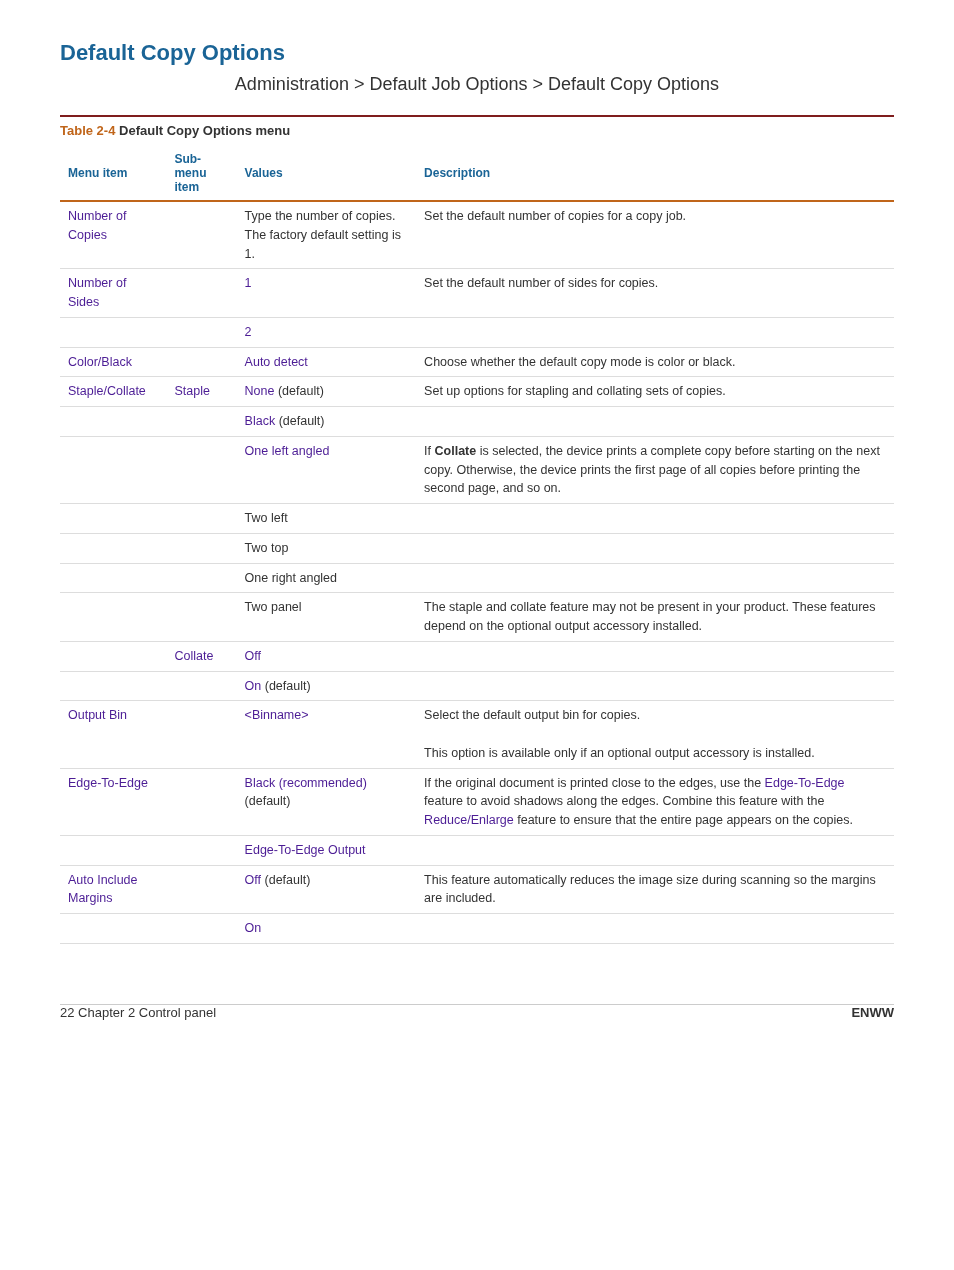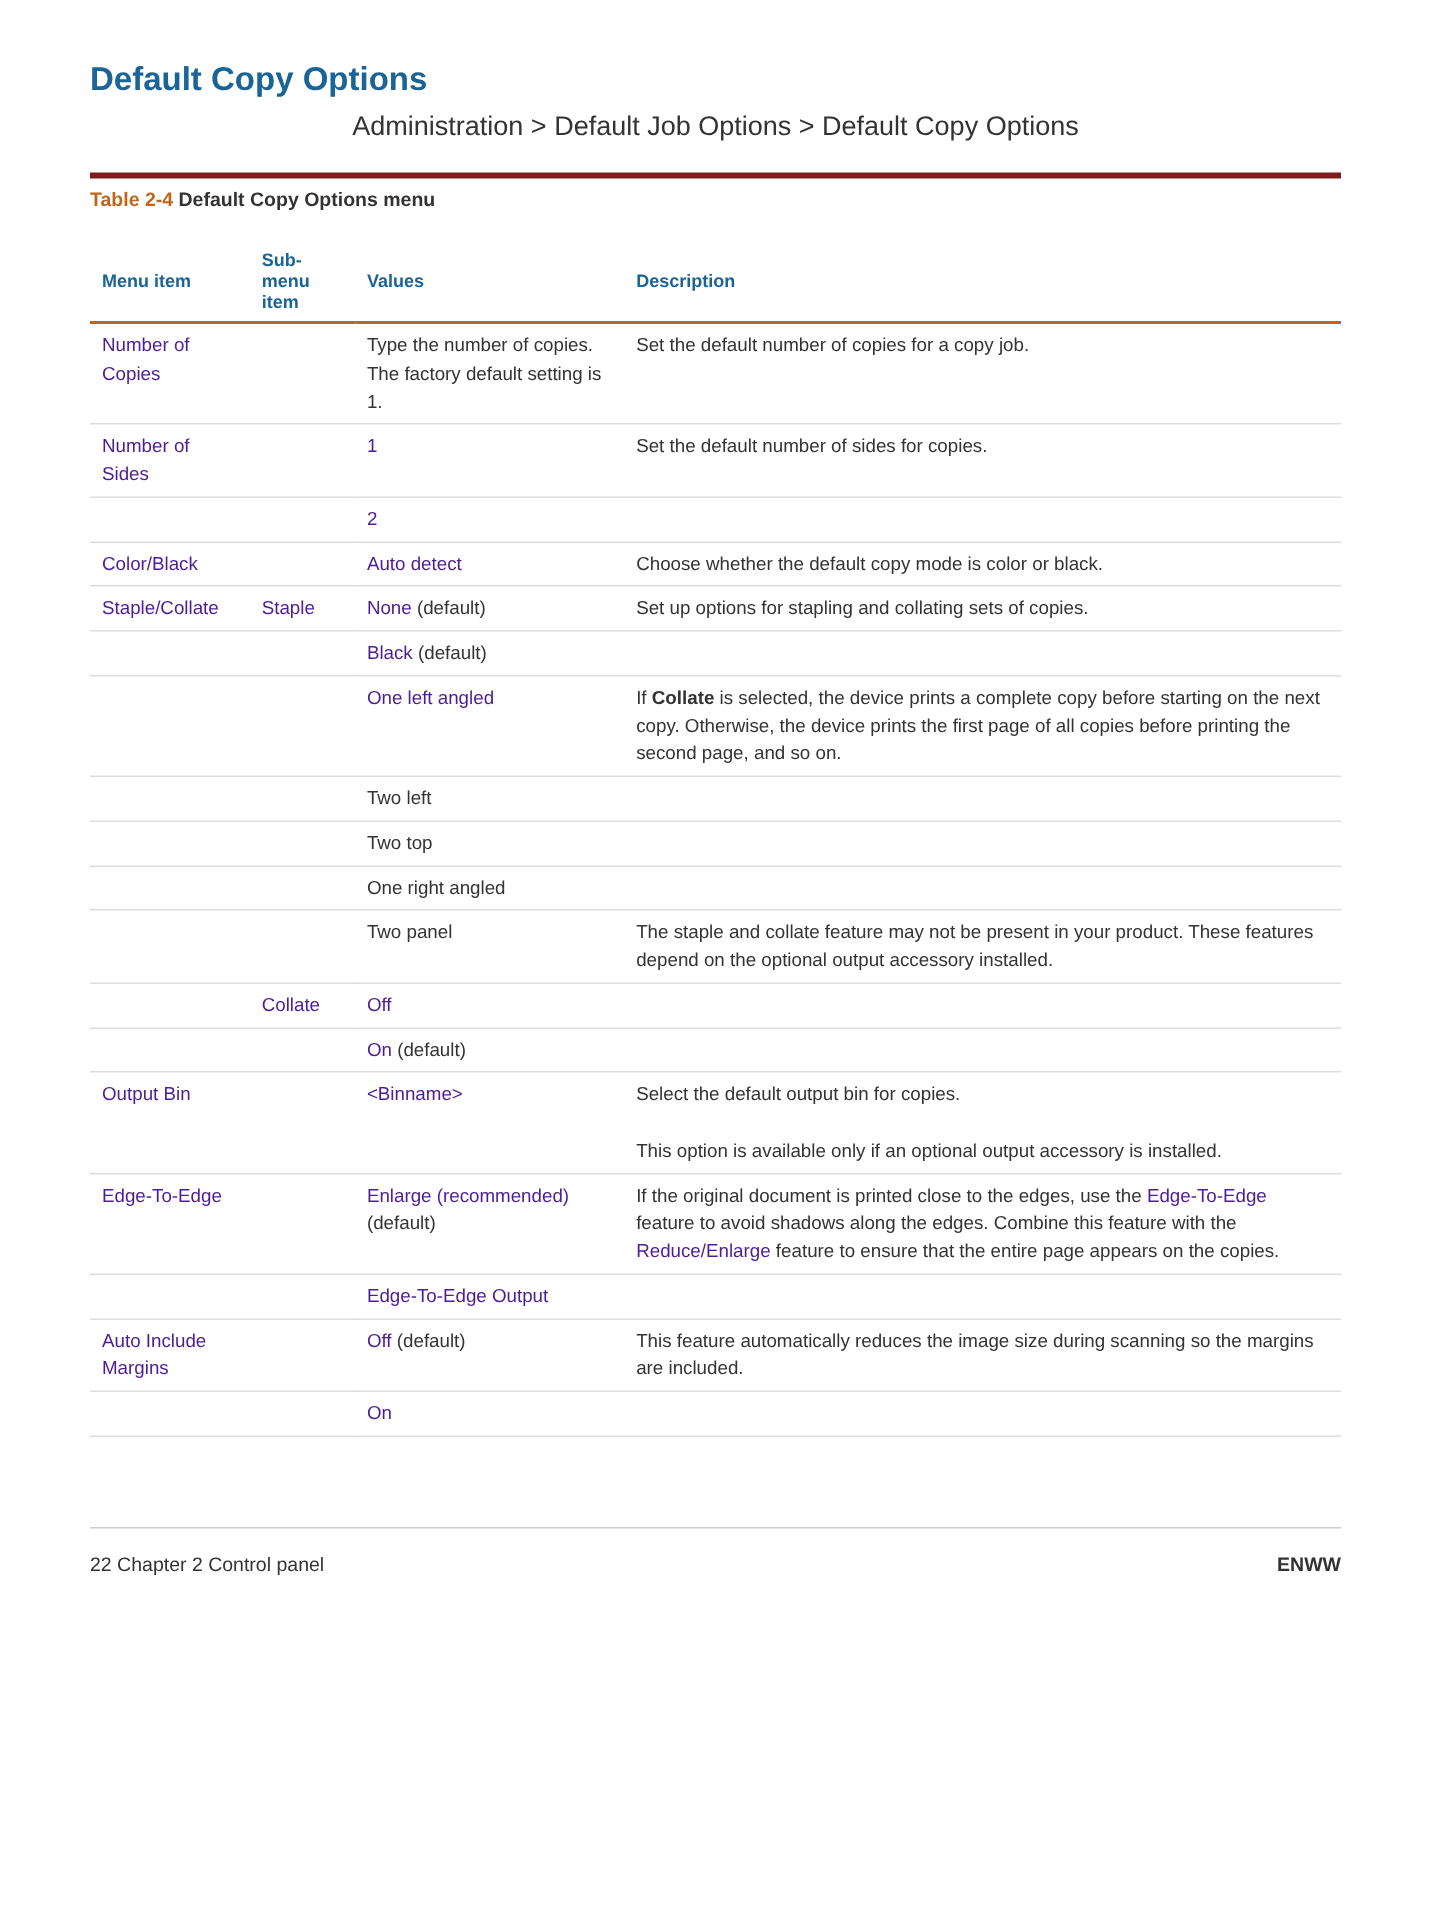--- a/index.html
+++ b/index.html
@@ -25,22 +25,22 @@
       margin-bottom: 20px;
       color: #1a6496;
     }
 
     .breadcrumb span {
       color: #333;
     }
 
     .table-caption {
       font-size: 13px;
-      margin-bottom: 20px;
-      border-top: 4px solid #7f1d1d;
+      margin-bottom: 8px;
+      border-top: 2px solid #7f1d1d;
       padding-top: 6px;
     }
 
     .table-caption .table-num {
       color: #c0651a;
       font-weight: bold;
     }
 
     .table-caption .table-title {
       font-weight: bold;
@@ -80,21 +80,21 @@
     }
 
     .footer {
       display: flex;
       justify-content: space-between;
       align-items: flex-end;
       margin-top: 60px;
       font-size: 13px;
       color: #333;
       border-top: 1px solid #ccc;
-      padding-top: 16px;
+      padding-top: 0;
     }
 
     .footer-left {
       font-weight: normal;
     }
 
     .footer-right {
       font-weight: bold;
     }
   </style>
@@ -201,21 +201,21 @@
       </tr>
       <tr>
         <td><span class="link">Output Bin</span></td>
         <td></td>
         <td><span class="link">&lt;Binname&gt;</span></td>
         <td>Select the default output bin for copies.<br><br>This option is available only if an optional output accessory is installed.</td>
       </tr>
       <tr>
         <td><span class="link">Edge-To-Edge</span></td>
         <td></td>
-        <td><span class="link">Enlarge (recommended)</span>
+        <td><span class="link">Black (recommended)</span>
 (default)</td>
         <td>If the original document is printed close to the edges, use the <span class="link">Edge-To-Edge</span> feature to avoid shadows along the edges. Combine this feature with the <span class="link">Reduce/Enlarge</span> feature to ensure that the entire page appears on the copies.</td>
       </tr>
       <tr>
         <td></td>
         <td></td>
         <td><span class="link">Edge-To-Edge Output</span></td>
         <td></td>
       </tr>
       <tr>

